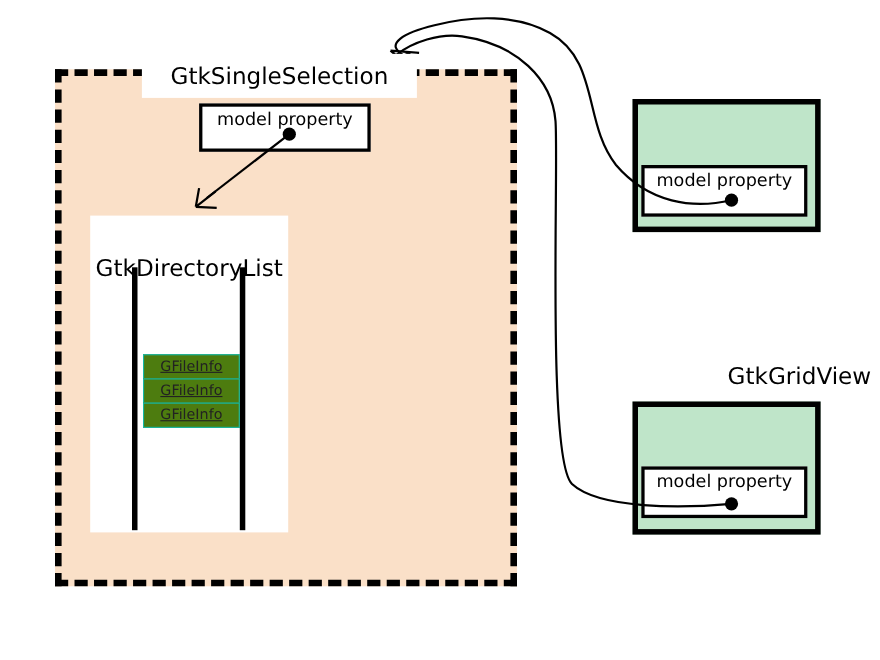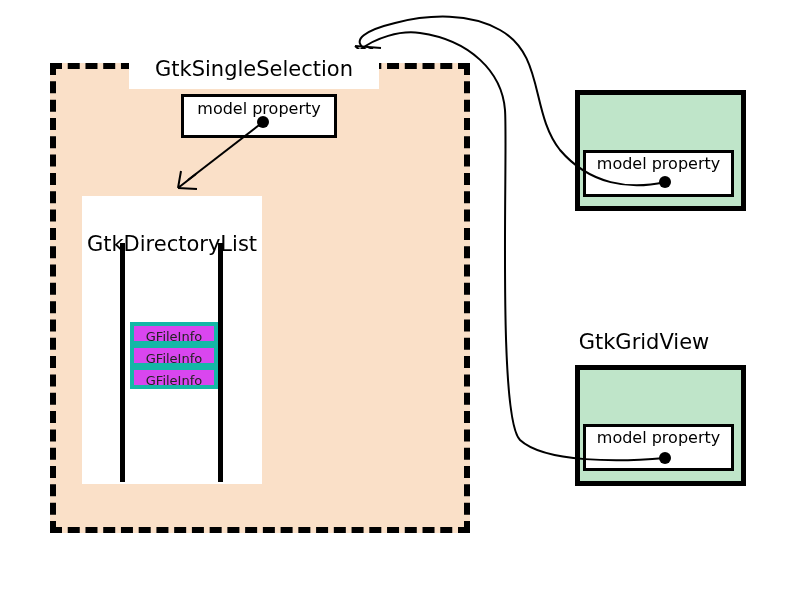--- a/index.html
+++ b/index.html
@@ -116,29 +116,30 @@
 
   .fileinfo-stack {
     position: absolute;
     left: 48px;
     top: 126px;
     width: 88px;
   }
   .fileinfo-row {
     position: relative;
     height: 23px;
-    background: #d946ef;
-    border: 4px solid #14b8a6;
+    background: #4d7c0f;
+    border: 1px solid #14b8a6;
     box-sizing: border-box;
     margin-top: -1px;
     text-align: center;
     font-size: 13px;
     line-height: 21px;
     color: #222222;
     white-space: nowrap;
+    text-decoration: underline;
   }
   .fileinfo-row:first-child { margin-top: 0; }
 
   
   .view-box {
     position: absolute;
     background: #bfe5c9;
     border: 5px solid #000000;
     box-sizing: border-box;
   }
@@ -162,21 +163,21 @@
     width: 100%;
     text-align: center;
     font-size: 16px;
     white-space: nowrap;
   }
 
   #listview-title { left: 560px; top: 56px; }
   #listview-box   { left: 575px; top: 90px; width: 171px; height: 121px; }
   #listview-prop  { left: 583px; top: 150px; width: 151px; height: 47px; }
 
-  #gridview-title { left: 544px; top: 330px; }
+  #gridview-title { left: 592px; top: 330px; text-align: right; }
   #gridview-box   { left: 575px; top: 365px; width: 171px; height: 121px; }
   #gridview-prop  { left: 583px; top: 424px; width: 151px; height: 47px; }
 
   .edge-dot { fill: #000000; }
   .edge-path { fill: none; stroke: #000000; stroke-width: 2; }
   .edge-arrow { fill: none; stroke: #000000; stroke-width: 2; stroke-linecap: butt; }
 </style>
 </head>
 <body>
 

